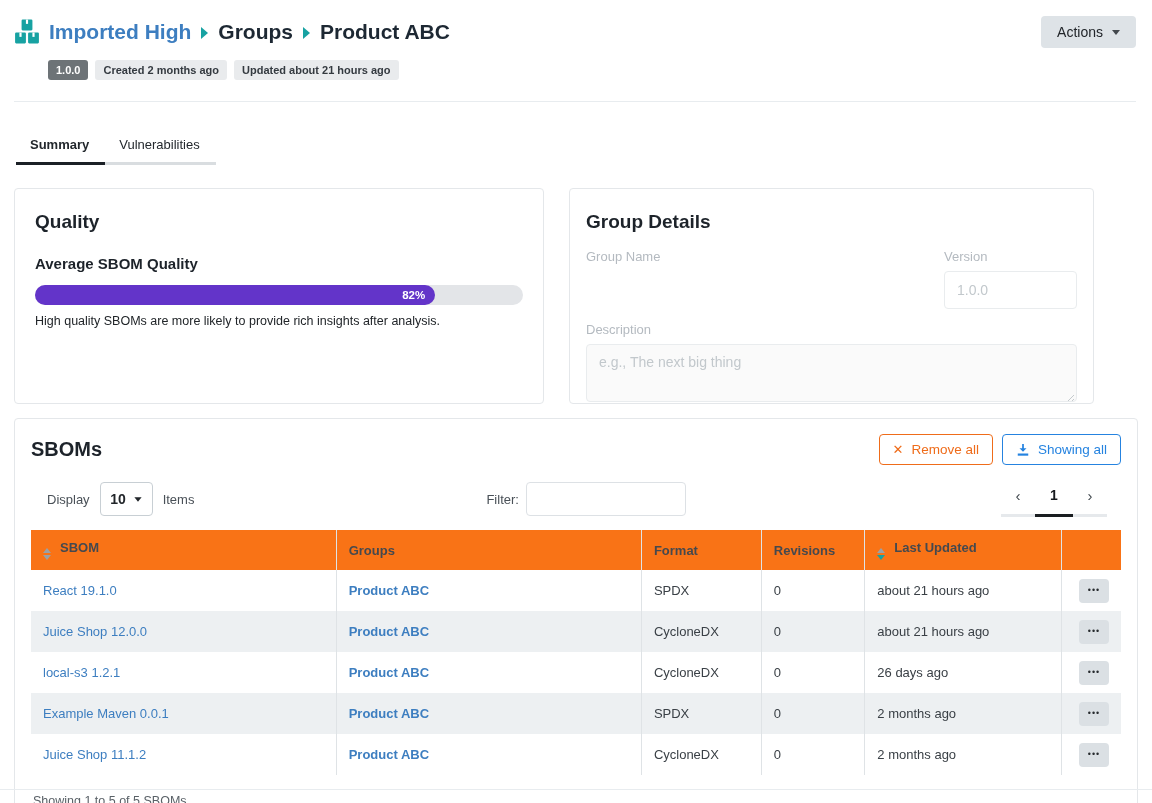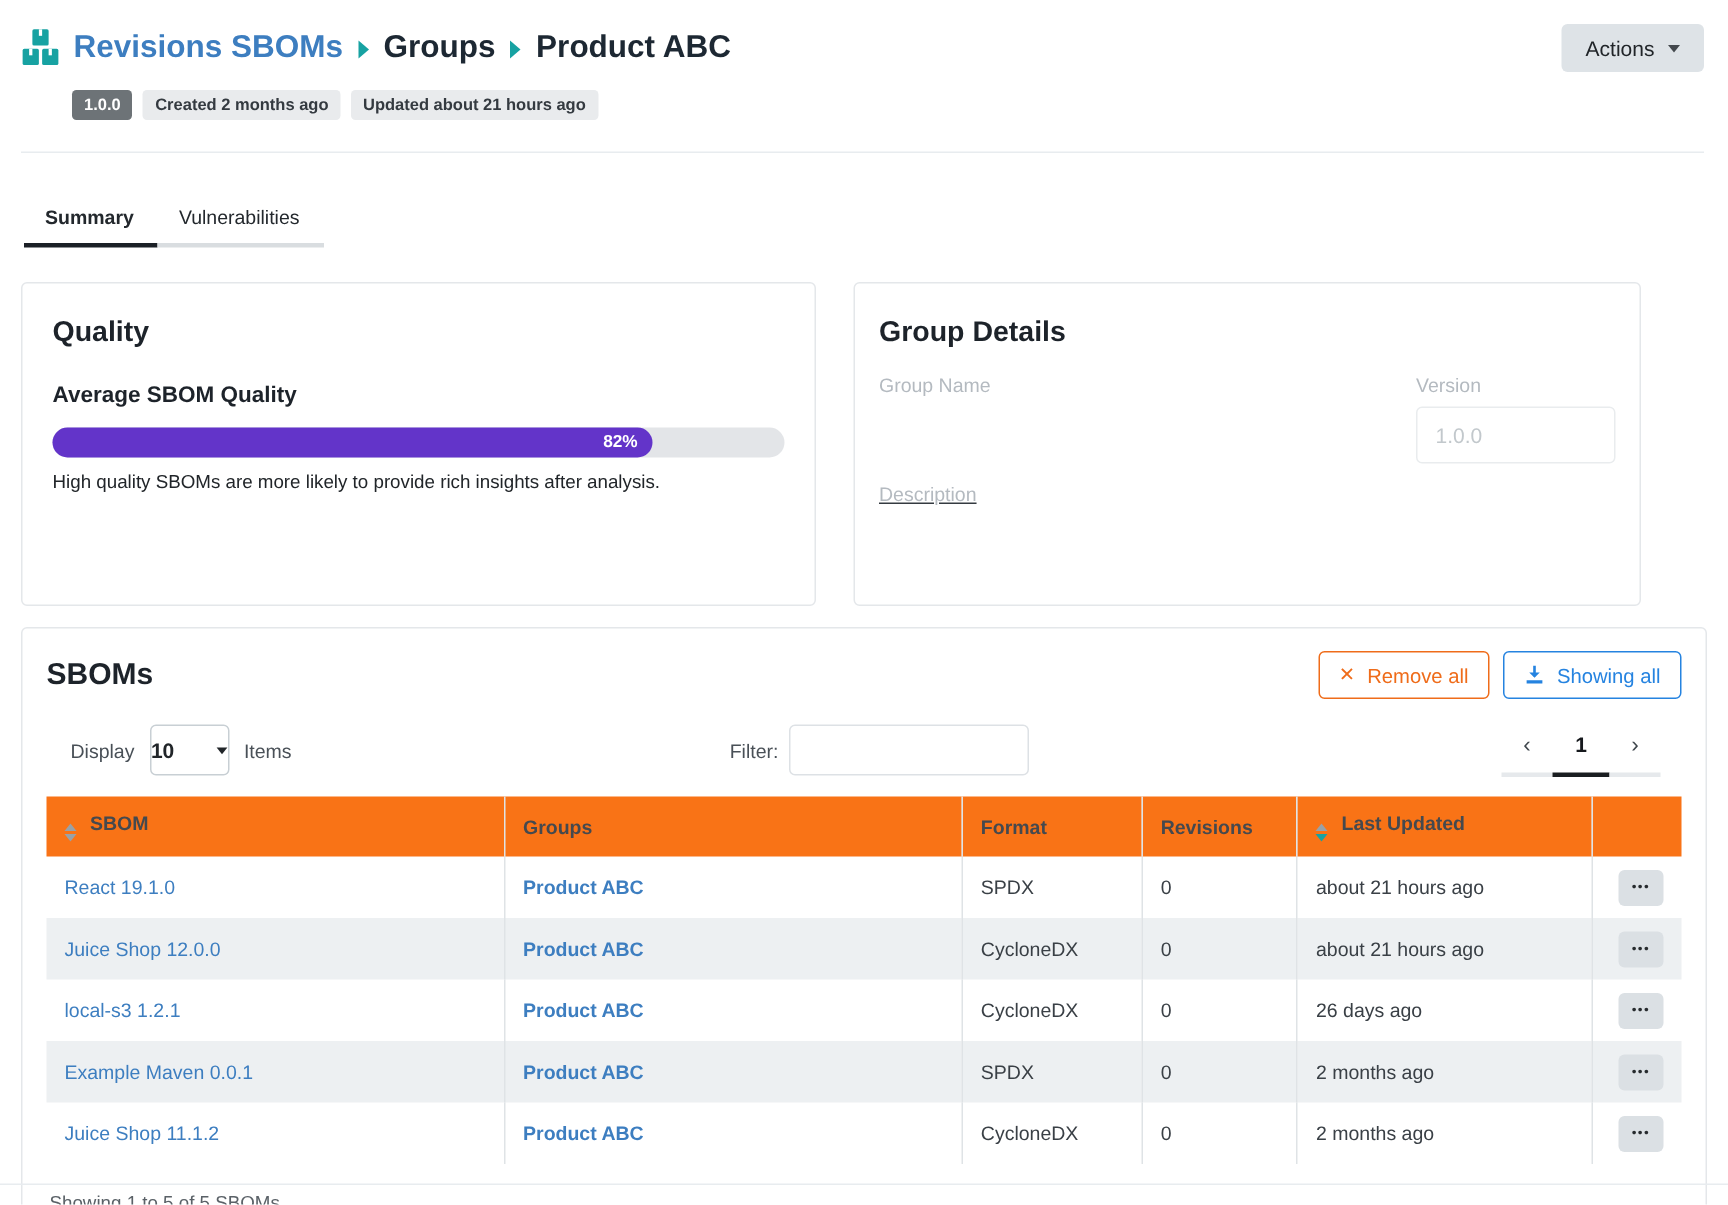--- a/index.html
+++ b/index.html
@@ -74,21 +74,21 @@
   .outline-btn { background: #fff; border-radius: 4px; padding: 7px 13px; font-size: 13.5px;
     font-family: inherit; display: inline-flex; align-items: center; gap: 8px; cursor: pointer; }
   .outline-btn.orange { border: 1px solid #ef6c1a; color: #ef6c1a; }
   .outline-btn.blue { border: 1px solid #2583e0; color: #2583e0; }
   .x-glyph { font-weight: 700; font-size: 13px; }
   .dl-icon { width: 14px; height: 14px; display: block; }
 
   .controls-row { display: flex; align-items: center; margin-top: 16px; padding: 0 14px 0 16px; }
   .display-group { display: flex; align-items: center; gap: 10px; font-size: 13px; color: #495057; }
   .page-size-select { width: 53px; height: 34px; border: 1px solid #c8cfd4; border-radius: 4px;
-    background: #fff; display: inline-flex; align-items: center; justify-content: space-between; gap: 8px;
+    background: #fff; display: inline-flex; align-items: center; justify-content: center; gap: 8px;
     font-size: 14px; font-weight: 700; color: #212529; cursor: pointer; }
   .page-size-select .caret-down { border-top-color: #212529; transform: scale(.9); }
   .filter-group { display: flex; align-items: center; gap: 7px; margin-left: 292px;
     font-size: 13px; color: #495057; }
   .filter-input { width: 160px; height: 34px; border: 1px solid #dde1e5; border-radius: 4px;
     padding: 0 10px; font-size: 13px; font-family: inherit; color: #343a40; }
   .pagination { margin-left: auto; display: flex; }
   .pg-cell { padding: 6px 0 10px 0; text-align: center; border-bottom: 3px solid #e6e9ec;
     cursor: pointer; color: #3f464c; }
   .pg-cell.prev, .pg-cell.next { width: 34px; font-size: 15px; }
@@ -134,21 +134,21 @@
         <rect x="7" y="0.5" width="10" height="10" rx="1"></rect>
         <rect x="1" y="12.5" width="10" height="10" rx="1"></rect>
         <rect x="13" y="12.5" width="10" height="10" rx="1"></rect>
       </g>
       <g fill="#ffffff">
         <rect x="11" y="0.5" width="2" height="4"></rect>
         <rect x="5" y="12.5" width="2" height="4"></rect>
         <rect x="17" y="12.5" width="2" height="4"></rect>
       </g>
     </svg>
-    <a class="crumb root">Revisions SBOMs</a>
+    <a class="crumb root">Imported High</a>
     <span class="crumb-sep"></span>
     <a class="crumb">Groups</a>
     <span class="crumb-sep"></span>
     <span class="crumb">Product ABC</span>
     <button class="actions-btn">
       <span>Actions</span>
       <span class="caret-down"></span>
     </button>
   </div>
   <div class="badge-row">
@@ -182,23 +182,27 @@
     <div class="card-title">Group Details</div>
     <div class="form-row">
       <div class="form-group name">
         <div class="form-label">Group Name</div>
       </div>
       <div class="form-group version">
         <div class="form-label">Version</div>
         <input class="text-input" type="text" disabled="" value="1.0.0" style="">
       </div>
     </div>
-    <div class="form-row" style="margin-top:13px;text-decoration:underline;">
+    <div class="form-row" style="margin-top:13px;">
       <div class="form-group" style="flex:1">
         <div class="form-label">Description</div>
+        <div class="textarea-wrap">
+          <textarea class="desc-area" disabled="" placeholder="e.g., The next big thing" style=""></textarea>
+          <span class="resize-grip"></span>
+        </div>
       </div>
     </div>
   </div>
 </div>
 
 
 <div class="sboms-card">
   <div class="sboms-head">
     <div class="sboms-title">SBOMs</div>
     <div class="btn-group-right">

